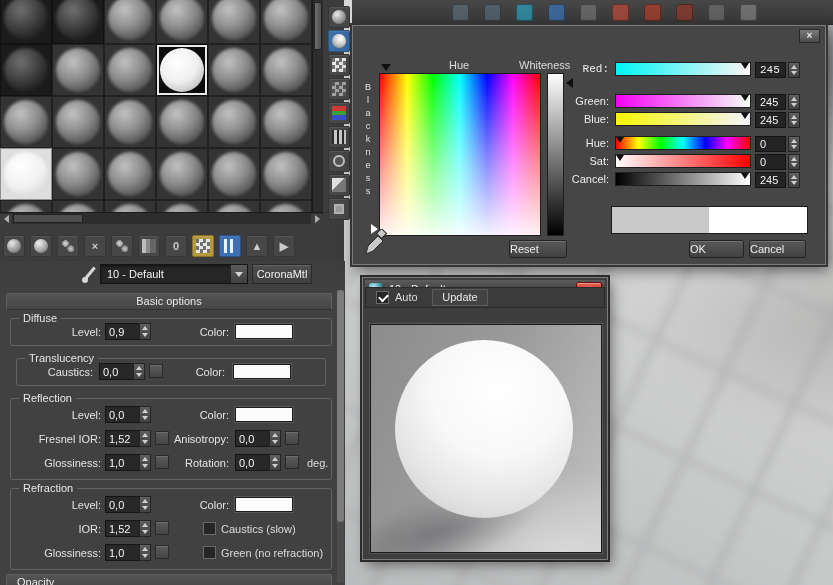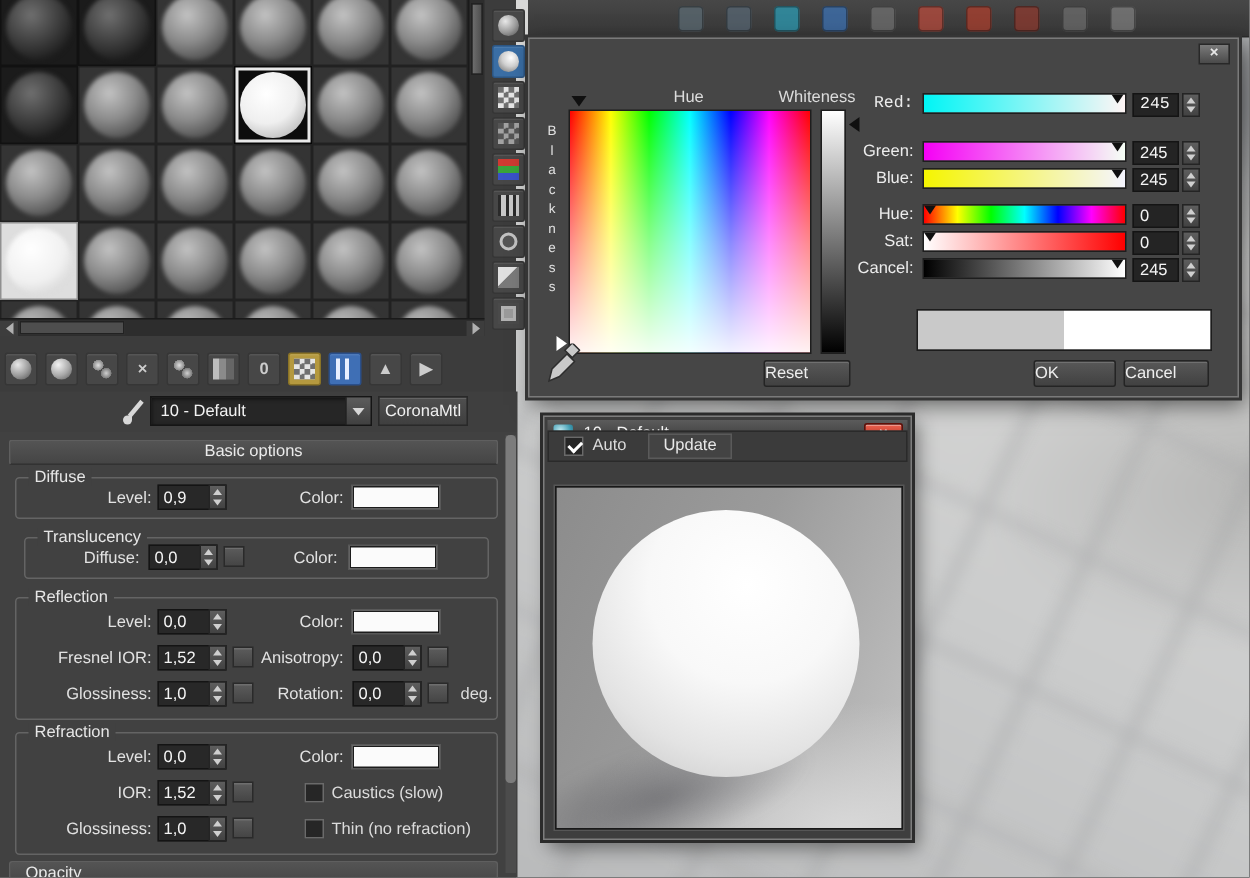--- a/index.html
+++ b/index.html
@@ -407,21 +407,21 @@
           <span class="udarrows"></span>
         </span>
         <span class="lB">Color:</span>
         <span class="swatch cB"></span>
       </div>
     </div>
 
     <div class="group" style="top:70px;left:16px;width:310px;height:28px">
       <span class="gtitle">Translucency</span>
       <div class="g-row t-row" style="top:3px">
-        <span class="lA">Diffuse:</span>
+        <span class="lA">Caustics:</span>
         <span class="spin sA">
           <span class="sval">0,0</span>
           <span class="udarrows"></span>
         </span>
         <span class="mapbtn mA"></span>
         <span class="lB">Color:</span>
         <span class="swatch cB"></span>
       </div>
     </div>
 
@@ -489,21 +489,21 @@
         <span class="chklbl">Caustics (slow)</span>
       </div>
       <div class="g-row" style="top:54px">
         <span class="lA">Glossiness:</span>
         <span class="spin sA">
           <span class="sval">1,0</span>
           <span class="udarrows"></span>
         </span>
         <span class="mapbtn mA"></span>
         <span class="checkbox chk"></span>
-        <span class="chklbl">Thin (no refraction)</span>
+        <span class="chklbl">Green (no refraction)</span>
       </div>
     </div>
 
     <div class="r-header" style="top:286px;text-align:left;padding-left:10px">
       <span>Opacity</span>
     </div>
 
     <div class="r-scroll">
       <div class="handle"></div>
     </div>

